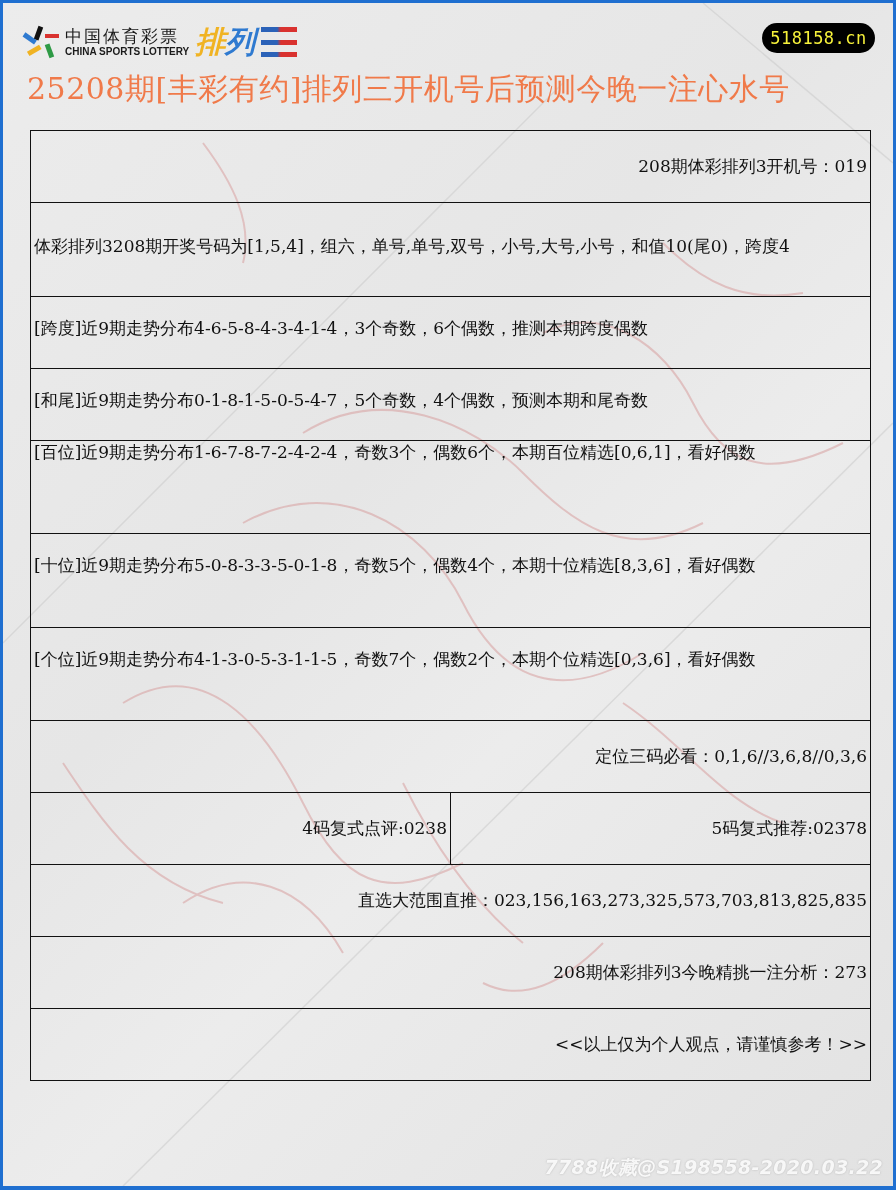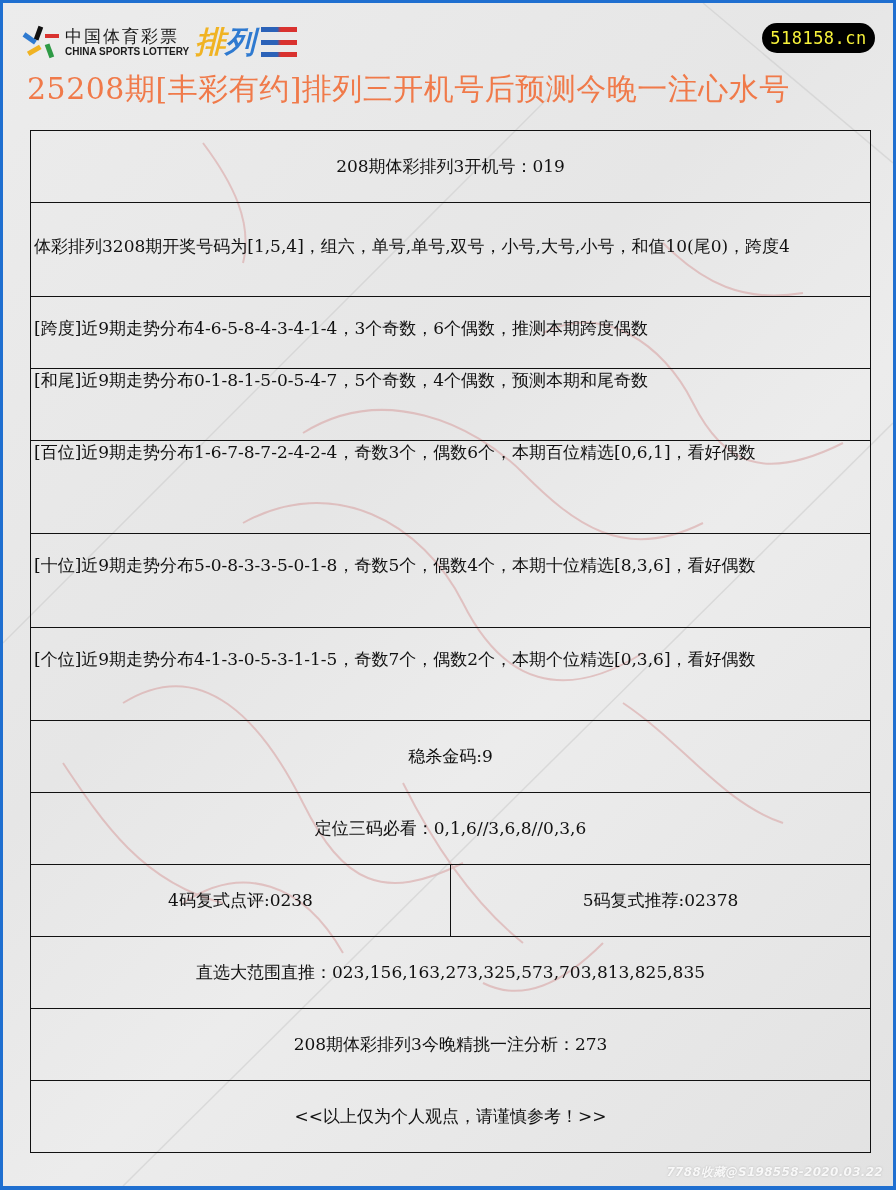--- a/index.html
+++ b/index.html
@@ -52,26 +52,26 @@
     position: absolute; left: 27px; top: 127px; width: 841px;
     border-collapse: collapse; table-layout: fixed;
   }
   table.info td {
     border: 1.5px solid #111;
     font-family: "DejaVu Serif", "Liberation Serif", serif;
     font-size: 17px; color: #111; line-height: 23px;
     padding: 0 3px;
     vertical-align: middle;
   }
-  td.center { text-align: center; }
+  td.center { text-align: right; }
   td.left { text-align: left; vertical-align: top !important; }
   .watermark {
     position: absolute; right: 10px; bottom: 5px;
     font-family: "DejaVu Sans", "Liberation Sans", sans-serif;
-    font-weight: bold; font-style: italic; font-size: 12px;
+    font-weight: bold; font-style: italic; font-size: 19px;
     color: rgba(255,255,255,0.88);
     text-shadow: 0 0 2px rgba(150,150,150,0.6);
     letter-spacing: 0.3px;
   }
 </style>
 </head>
 <body>
 
 <div class="frame">
 
@@ -134,33 +134,30 @@
         <tr style="height:72px">
       <td colspan="2" class="center">208期体彩排列3开机号：019</td>
     </tr>
     <tr style="height:94px">
       <td colspan="2" class="left" style="padding-top:32px">体彩排列3208期开奖号码为[1,5,4]，组六，单号,单号,双号，小号,大号,小号，和值10(尾0)，跨度4</td>
     </tr>
     <tr style="height:72px">
       <td colspan="2" class="left" style="padding-top:20px">[跨度]近9期走势分布4-6-5-8-4-3-4-1-4，3个奇数，6个偶数，推测本期跨度偶数</td>
     </tr>
     <tr style="height:72px">
-      <td colspan="2" class="left" style="">[和尾]近9期走势分布0-1-8-1-5-0-5-4-7，5个奇数，4个偶数，预测本期和尾奇数</td>
+      <td colspan="2" class="left" style="padding-top:20px">[和尾]近9期走势分布0-1-8-1-5-0-5-4-7，5个奇数，4个偶数，预测本期和尾奇数</td>
     </tr>
     <tr style="height:93px">
       <td colspan="2" class="left" style="">[百位]近9期走势分布1-6-7-8-7-2-4-2-4，奇数3个，偶数6个，本期百位精选[0,6,1]，看好偶数</td>
     </tr>
     <tr style="height:94px">
       <td colspan="2" class="left" style="padding-top:20px">[十位]近9期走势分布5-0-8-3-3-5-0-1-8，奇数5个，偶数4个，本期十位精选[8,3,6]，看好偶数</td>
     </tr>
     <tr style="height:93px">
       <td colspan="2" class="left" style="padding-top:20px">[个位]近9期走势分布4-1-3-0-5-3-1-1-5，奇数7个，偶数2个，本期个位精选[0,3,6]，看好偶数</td>
-    </tr>
-    <tr style="height:72px">
-      <td colspan="2" class="center">稳杀金码:9</td>
     </tr>
     <tr style="height:72px">
       <td colspan="2" class="center">定位三码必看：0,1,6//3,6,8//0,3,6</td>
     </tr>
     <tr style="height:72px">
       <td class="center">4码复式点评:0238</td>
       <td class="center">5码复式推荐:02378</td>
     </tr>
     <tr style="height:72px">
       <td colspan="2" class="center">直选大范围直推：023,156,163,273,325,573,703,813,825,835</td>

